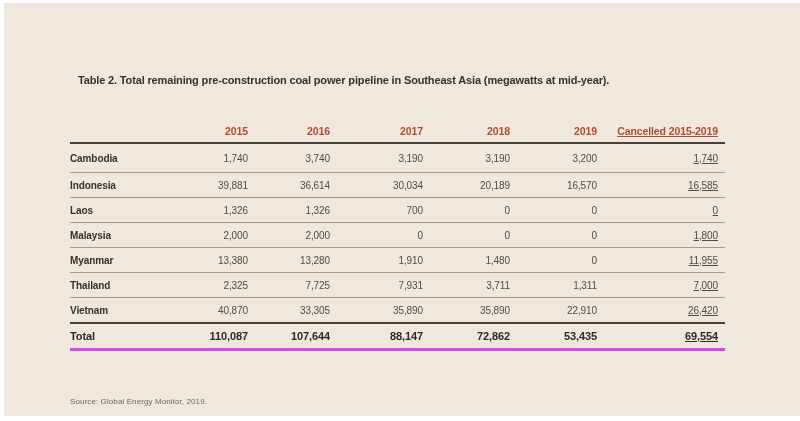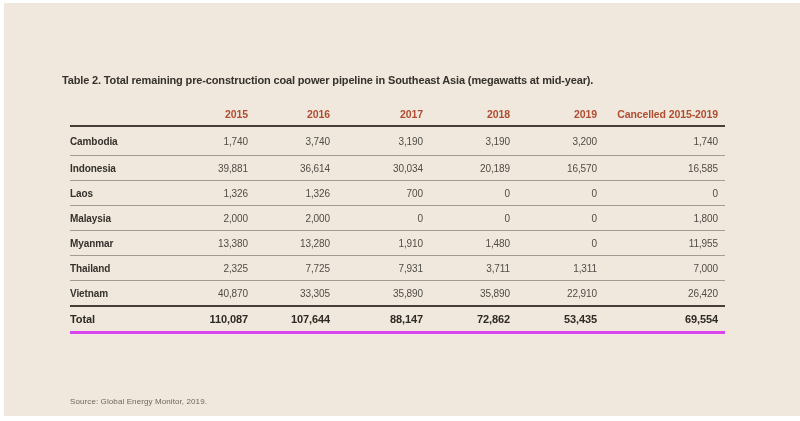--- a/index.html
+++ b/index.html
@@ -18,32 +18,32 @@
   .card {
     position: absolute;
     left: 4px;
     top: 3px;
     right: 0;
     bottom: 5px;
     background: #f0e8dc;
   }
   .table-title {
     position: absolute;
-    left: 58px;
+    left: 74px;
     top: 71px;
     font-size: 11px;
     font-weight: bold;
     color: #35312c;
     letter-spacing: -0.15px;
     white-space: nowrap;
   }
   table.data-table {
     position: absolute;
     left: 66px;
-    top: 96px;
+    top: 113px;
     width: 655px;
     border-collapse: collapse;
     table-layout: fixed;
   }
   th, td {
     padding: 0;
     font-size: 10px;
     text-align: right;
     vertical-align: middle;
     letter-spacing: -0.1px;
@@ -74,20 +74,21 @@
   }
   tbody tr.total td {
     border-top: 2px solid #45403a;
     border-bottom: 3px solid #d946ef;
     font-weight: bold;
     color: #2e2a25;
     font-size: 11px;
   }
   th:last-child, td:last-child {
     padding-right: 7px;
+    text-decoration: underline;
   }
   .source-note {
     position: absolute;
     left: 66px;
     top: 346px;
     font-size: 8px;
     color: #6e675d;
     letter-spacing: 0.1px;
     margin-top: 48px;
   }

